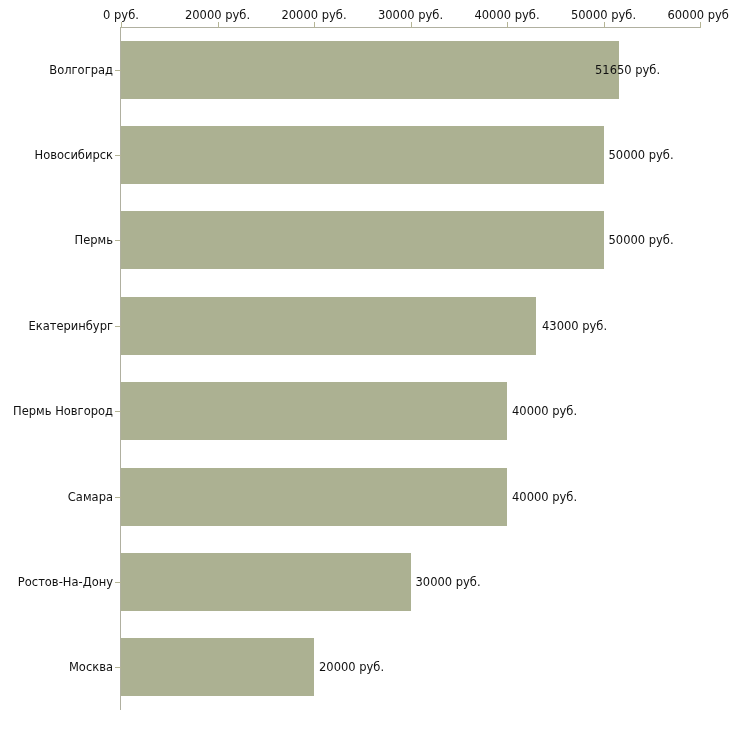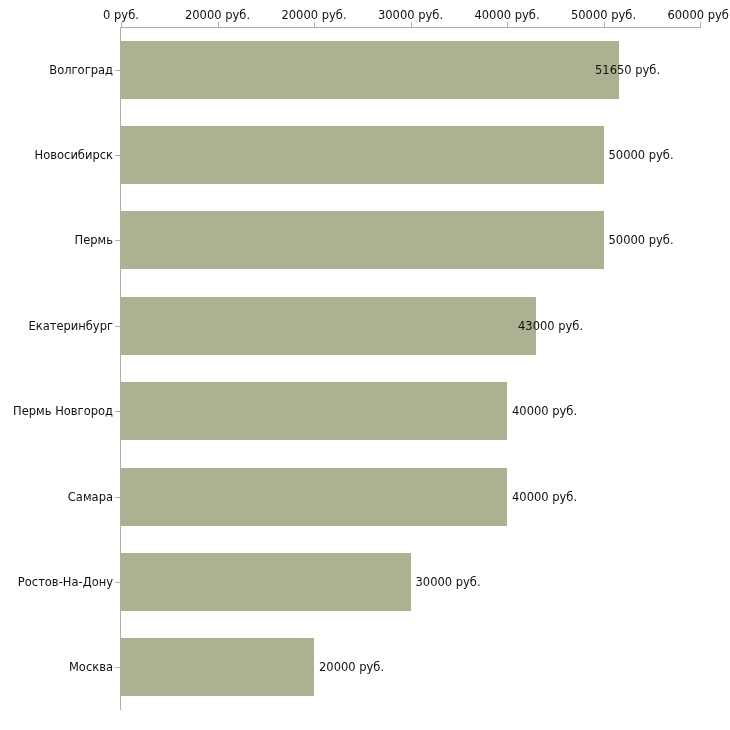--- a/index.html
+++ b/index.html
@@ -145,21 +145,21 @@
       </div>
     </div>
   <div id="bars-layer">
       <div class="bar" title="Волгоград: 51650 руб." style="left: 121px; top: 40.6875px; width: 498.423px; height: 58px; background: rgb(172, 177, 146);"></div>
       <div class="bar-value" style="left: 590px; top: 69.6875px;">51650 руб.</div>
       <div class="bar" title="Новосибирск: 50000 руб." style="left: 121px; top: 126.062px; width: 482.5px; height: 58px; background: rgb(172, 177, 146);"></div>
       <div class="bar-value" style="left: 603.5px; top: 155.062px;">50000 руб.</div>
       <div class="bar" title="Самара: 50000 руб." style="left: 121px; top: 211.438px; width: 482.5px; height: 58px; background: rgb(172, 177, 146);"></div>
       <div class="bar-value" style="left: 603.5px; top: 240.438px;">50000 руб.</div>
       <div class="bar" title="Екатеринбург: 43000 руб." style="left: 121px; top: 296.812px; width: 414.95px; height: 58px; background: rgb(172, 177, 146);"></div>
-      <div class="bar-value" style="left: 513px; top: 325.812px;">43000 руб.</div>
+      <div class="bar-value" style="left: 537px; top: 325.812px;">43000 руб.</div>
       <div class="bar" title="Нижний Новгород: 40000 руб." style="left: 121px; top: 382.188px; width: 386px; height: 58px; background: rgb(172, 177, 146);"></div>
       <div class="bar-value" style="left: 507px; top: 411.188px;">40000 руб.</div>
       <div class="bar" title="Москва: 40000 руб." style="left: 121px; top: 467.562px; width: 386px; height: 58px; background: rgb(172, 177, 146);"></div>
       <div class="bar-value" style="left: 507px; top: 496.562px;">40000 руб.</div>
       <div class="bar" title="Ростов-На-Дону: 30000 руб." style="left: 121px; top: 552.938px; width: 289.5px; height: 58px; background: rgb(172, 177, 146);"></div>
       <div class="bar-value" style="left: 410.5px; top: 581.938px;">30000 руб.</div>
       <div class="bar" title="Пермь: 20000 руб." style="left: 121px; top: 638.312px; width: 193px; height: 58px; background: rgb(172, 177, 146);"></div>
       <div class="bar-value" style="left: 314px; top: 667.312px;">20000 руб.</div>
     </div>
 

